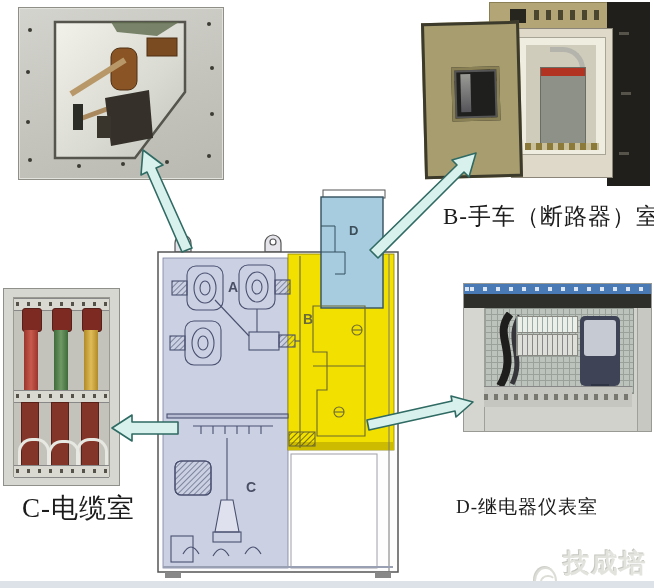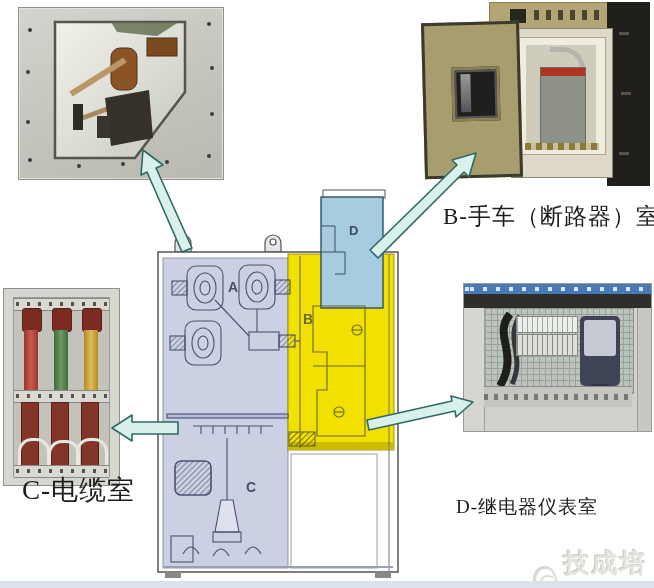--- a/index.html
+++ b/index.html
@@ -267,21 +267,21 @@
     <rect x="12" y="386" width="16" height="6" fill="#888"></rect>
     <rect x="222" y="386" width="16" height="6" fill="#888"></rect>
 
     <text x="75" y="106" font-size="14" fill="#4a4f66">A</text>
     <text x="150" y="138" font-size="14" fill="#6b6b3a">B</text>
     <text x="93" y="306" font-size="14" fill="#4a4f66">C</text>
     <text x="196" y="49" font-size="13" fill="#3c4e5a">D</text>
   </svg>
 
   <div class="callout-label" style="left:443px;top:201px;font-size:23px">B-手车（断路器）室</div>
-  <div class="callout-label" style="left:22px;top:472px;font-size:27px">C-电缆室</div>
+  <div class="callout-label" style="left:22px;top:490px;font-size:27px">C-电缆室</div>
   <div class="callout-label" style="left:456px;top:494px;font-size:19px">D-继电器仪表室</div>
 
   <svg class="abs" style="left:0;top:0;pointer-events:none" width="654" height="588" viewBox="0 0 654 588">
     <g fill="#d9f1ec" stroke="#2f6a63" stroke-width="1.6" stroke-linejoin="round">
       <polygon points="192,248 156,168 163,165 143,150 141,175 147,172 182,252"></polygon>
       <polygon points="378,258 464,172 469,177 476,153 452,160 457,165 370,250"></polygon>
       <polygon points="178,422 132,422 132,415 112,428 132,441 132,434 178,434"></polygon>
       <polygon points="369,430 455,411 456,417 473,402 451,396 452,401 367,420"></polygon>
     </g>
   </svg>

